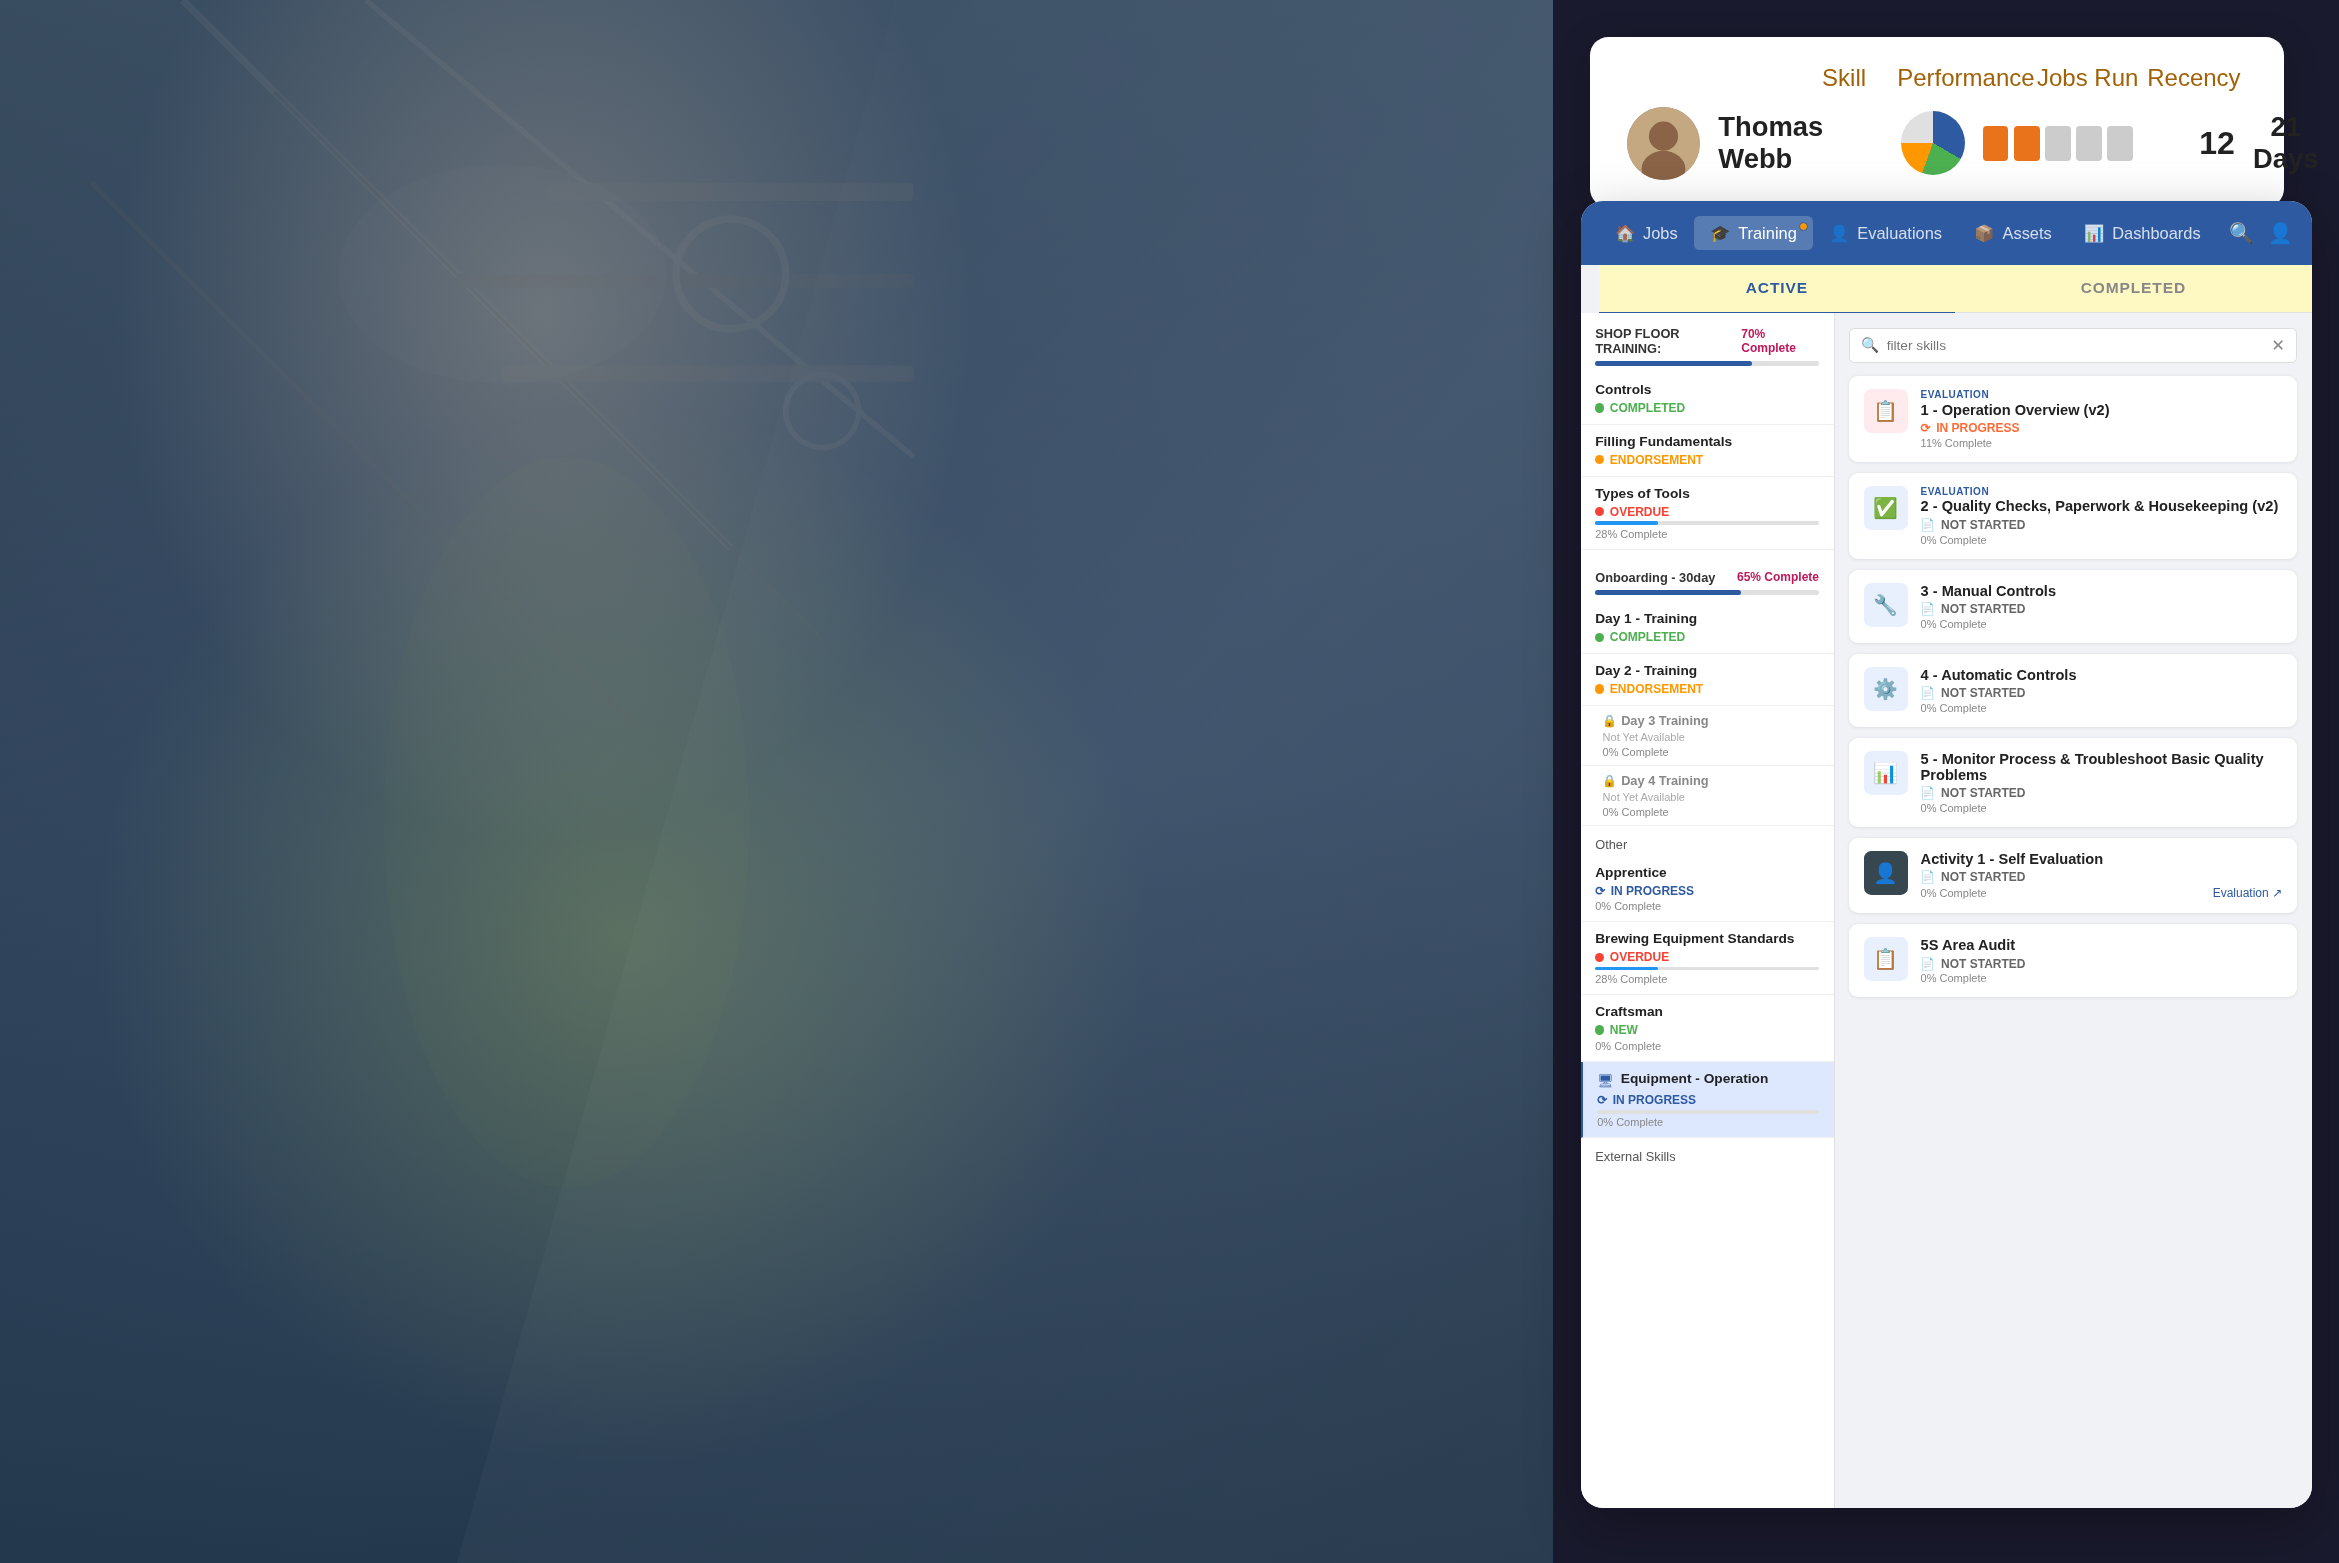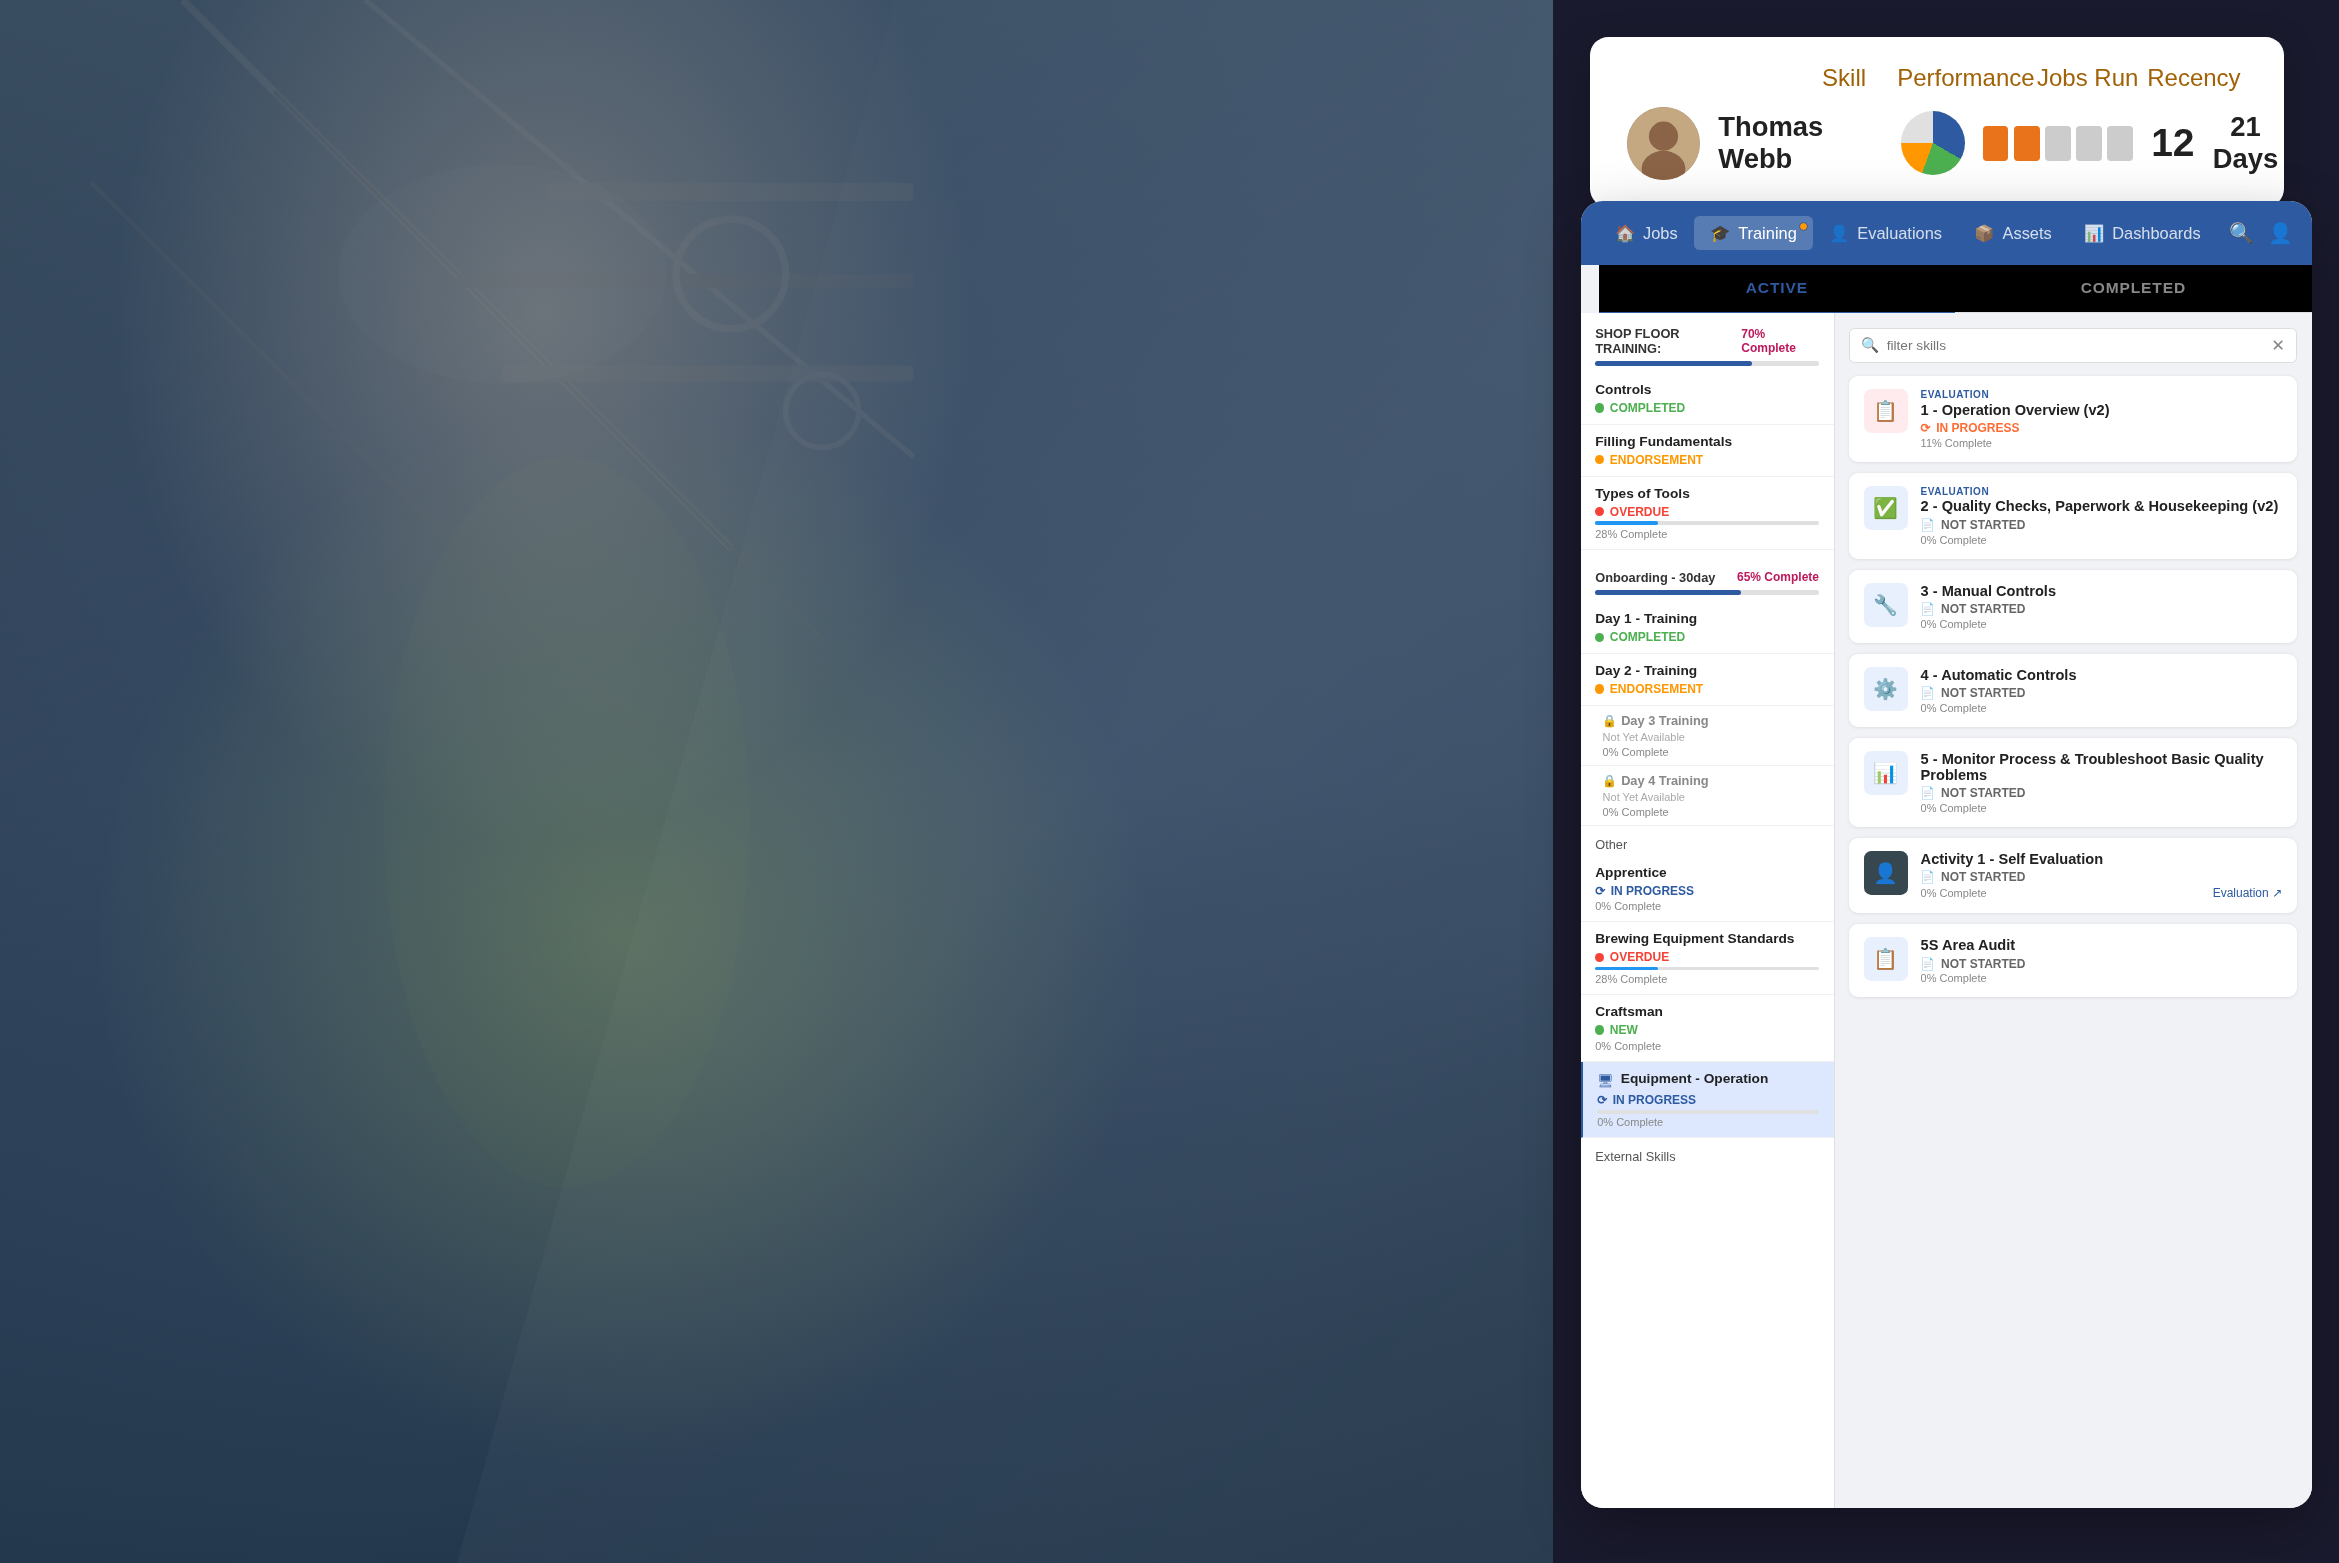--- a/index.html
+++ b/index.html
@@ -124,23 +124,24 @@
 
     .perf-bar {
       width: 25.6px;
       height: 35px;
       border-radius: 3.7px;
     }
 
     .jobs-run-val {
       flex: 1;
       text-align: center;
-      font-size: 39px;
+      font-size: 32px;
       font-weight: 700;
       color: #222;
+      margin-left: 48px;
     }
 
     .recency-val {
       flex: 1;
       text-align: center;
       font-size: 27.4px;
       font-weight: 700;
       color: #222;
     }
 
@@ -197,21 +198,21 @@
     }
 
     .nav-icon-btn {
       color: white;
       font-size: 20px;
       cursor: pointer;
     }
 
     
     .tab-bar {
-      background: #000000;
+      background: #fef9c3;
       display: flex;
       border-bottom: 1.8px solid #e0e0e0;
       height: 48px;
       margin-left: 18px;
     }
 
     .tab {
       flex: 1;
       display: flex;
       align-items: center;

